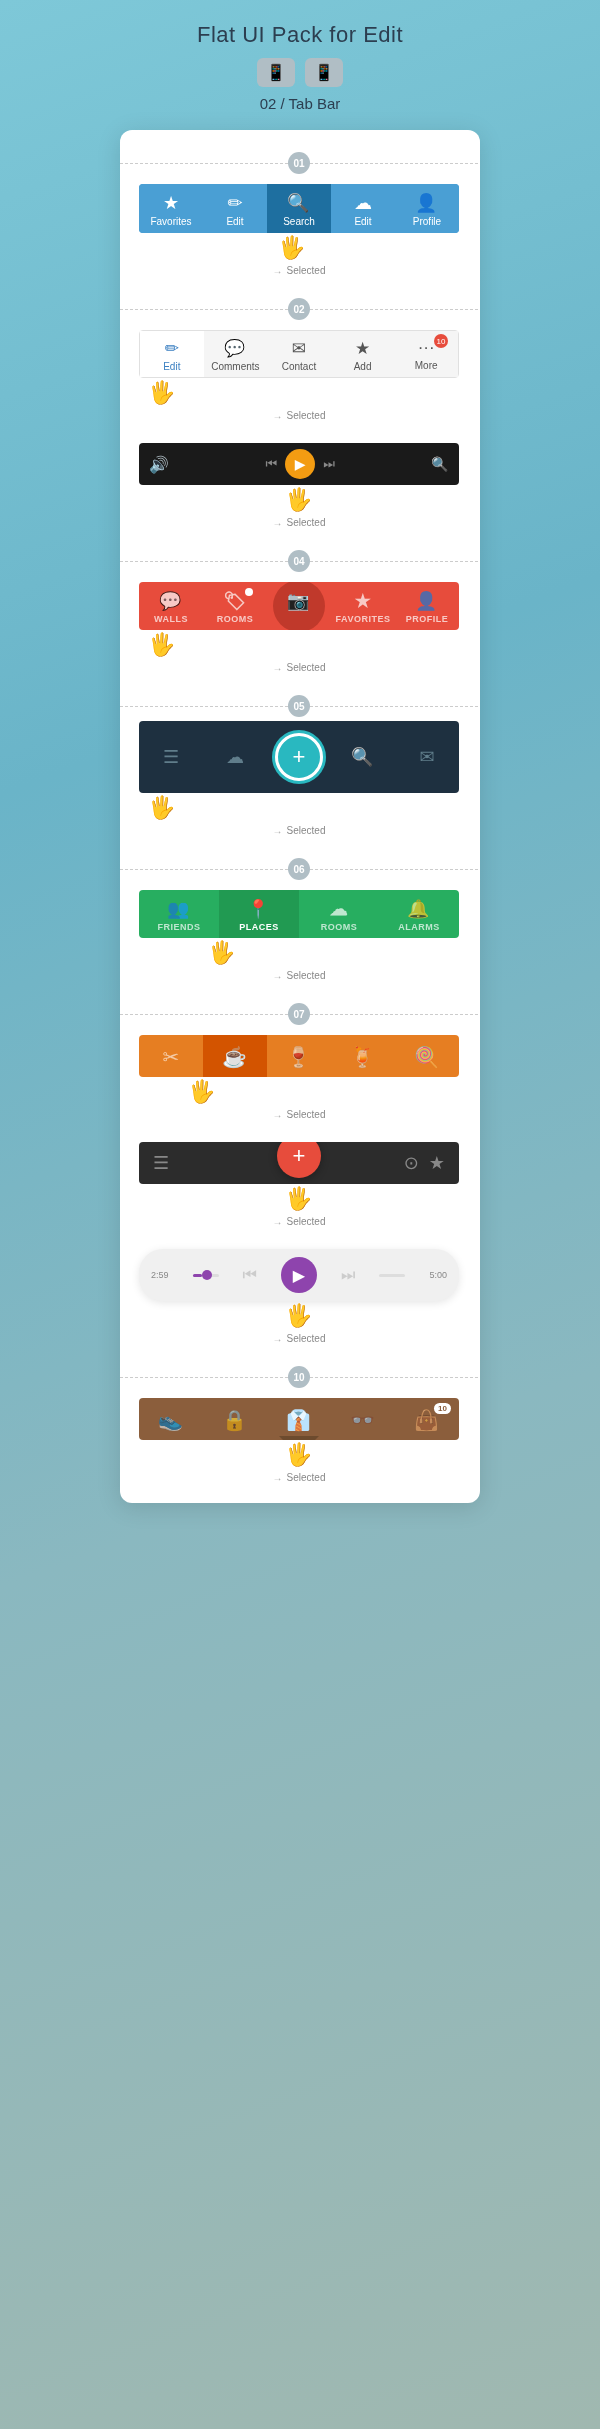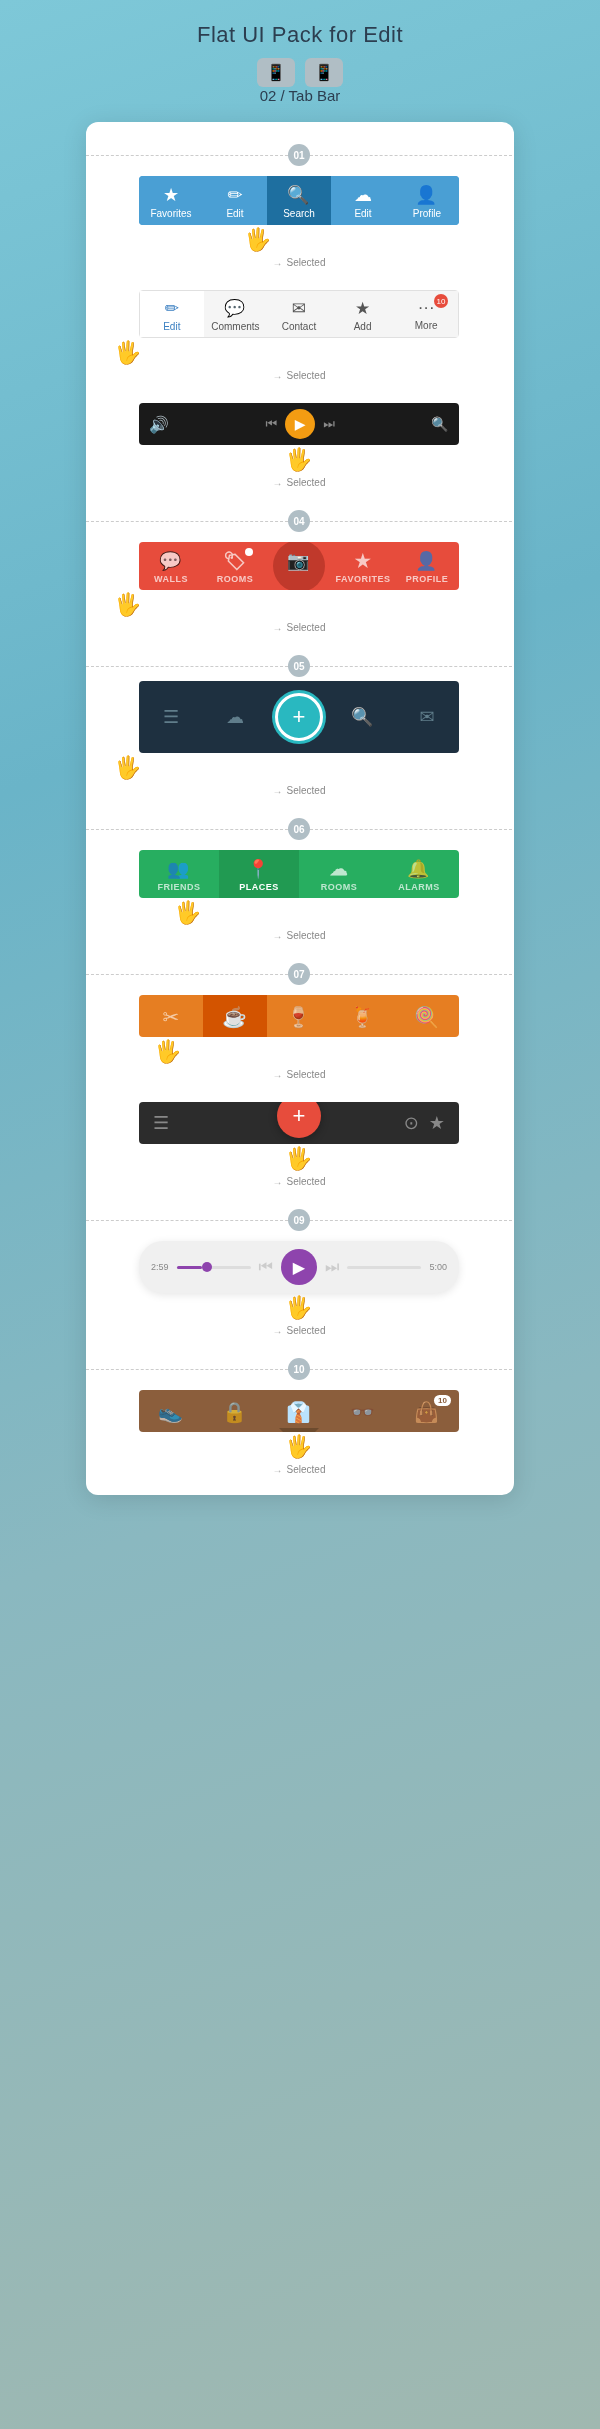--- a/index.html
+++ b/index.html
@@ -29,26 +29,27 @@
       background: #b0bec5;
       border-radius: 6px;
       padding: 5px 9px;
       color: #fff;
       font-size: 16px;
     }
     .subtitle {
       color: #2c3e50;
       font-size: 15px;
       font-weight: 300;
+      margin-top: 8px;
       margin-bottom: 18px;
     }
     .card {
       background: #fff;
       border-radius: 12px;
-      width: 428px;
+      width: 360px;
       padding: 0 2px 20px 0;
       box-shadow: 0 4px 24px rgba(0,0,0,0.13);
       display: flex;
       flex-direction: column;
       align-items: center;
       margin-bottom: 30px;
     }
     .section {
       width: 100%;
       display: flex;
@@ -303,21 +304,21 @@
     
     .tabbar9 {
       display: flex;
       width: 320px;
       background: #f0f0f0;
       border-radius: 24px;
       overflow: hidden;
       margin-top: 6px;
       align-items: center;
       padding: 8px 12px;
-      gap: 8px;
+      gap: 24px;
       box-shadow: 0 2px 8px rgba(0,0,0,0.1);
     }
     .tabbar9 .time { font-size: 9px; color: #888; }
     .tabbar9 .progress { flex: 1; height: 3px; background: #ddd; border-radius: 2px; position: relative; }
     .tabbar9 .progress .fill { height: 100%; background: #8e44ad; border-radius: 2px; width: 35%; }
     .tabbar9 .progress .thumb { position: absolute; top: -4px; left: 35%; width: 10px; height: 10px; background: #8e44ad; border-radius: 50%; }
     .tabbar9 .ctrl { color: #ccc; font-size: 16px; cursor: pointer; }
     .tabbar9 .play-btn {
       background: #8e44ad;
       border-radius: 50%;
@@ -443,20 +444,25 @@
       </div>
     </div>
     <div style="align-self:flex-start; margin-left: 158px; font-size:22px; margin-top:2px;">🖐</div>
     <div class="selected-label">
       <span class="arrow-right">→</span>
       <span>Selected</span>
     </div>
   </div>
 
   <div class="section">
+    <div class="dotted-line-row">
+      <div class="dotted-line"></div>
+      <div class="step-badge">02</div>
+      <div class="dotted-line"></div>
+    </div>
     <div class="tabbar2">
       <div class="tab active">
         <span class="icon">✏</span>
         <span>Edit</span>
       </div>
       <div class="tab">
         <span class="icon">💬</span>
         <span>Comments</span>
       </div>
       <div class="tab">
@@ -631,25 +637,20 @@
       </div>
     </div>
     <div style="align-self:center; font-size:22px; margin-top:2px;">🖐</div>
     <div class="selected-label">
       <span class="arrow-right">→</span>
       <span>Selected</span>
     </div>
   </div>
 
   <div class="section">
-    <div class="dotted-line-row">
-      <div class="dotted-line"></div>
-      <div class="step-badge">09</div>
-      <div class="dotted-line"></div>
-    </div>
     <div class="tabbar9">
       <span class="time">2:59</span>
       <div class="progress">
         <div class="fill"></div>
         <div class="thumb"></div>
       </div>
       <span class="ctrl">⏮</span>
       <div class="play-btn">▶</div>
       <span class="ctrl">⏭</span>
       <div class="right-prog"></div>

